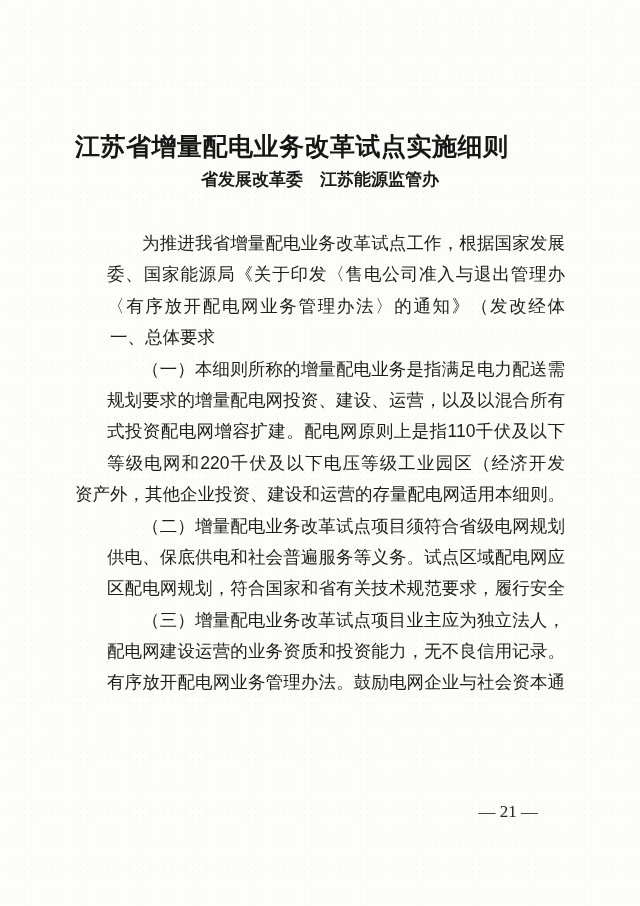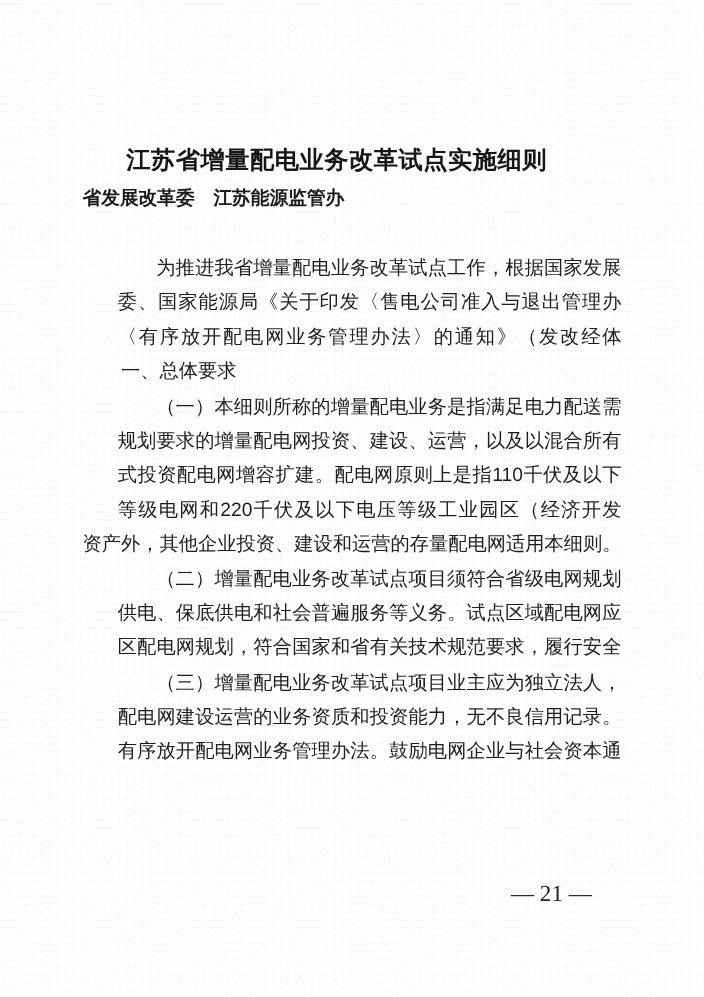--- a/index.html
+++ b/index.html
@@ -16,39 +16,39 @@
     background-color: #fdfdfc;
     background-image:
       radial-gradient(rgba(60,60,60,0.040) 0.8px, transparent 1.1px),
       radial-gradient(rgba(60,60,60,0.028) 0.8px, transparent 1.1px);
     background-size: 7px 7px, 11px 11px;
     background-position: 0 0, 3px 5px;
   }
 
   .doc-title {
     position: absolute;
-    left: 61px;
+    left: 75px;
     top: 129px;
     width: 490px;
     margin: 0;
-    text-align: center;
-    font-size: 22px;
+    text-align: left;
+    font-size: 25px;
     line-height: 34px;
     font-weight: 700;
     color: #161616;
     letter-spacing: 0.5px;
     white-space: nowrap;
   }
 
   .doc-subtitle {
     position: absolute;
     left: 75px;
     top: 168px;
     width: 490px;
-    text-align: left;
+    text-align: center;
     font-size: 17px;
     line-height: 24px;
     font-weight: 700;
     color: #1a1a1a;
     white-space: nowrap;
   }
 
   .doc-body {
     position: absolute;
     left: 75px;
@@ -72,21 +72,21 @@
   }
   .text-line.first {
     text-indent: 2em;
   }
 
   .page-number {
     position: absolute;
     top: 801px;
     right: 102px;
     font-family: "Liberation Serif", serif;
-    font-size: 21px;
+    font-size: 17px;
     line-height: 22px;
     color: #222222;
     white-space: nowrap;
   }
 </style>
 </head>
 <body>
 
 <div class="page">
   <h1 class="doc-title">江苏省增量配电业务改革试点实施细则</h1>

